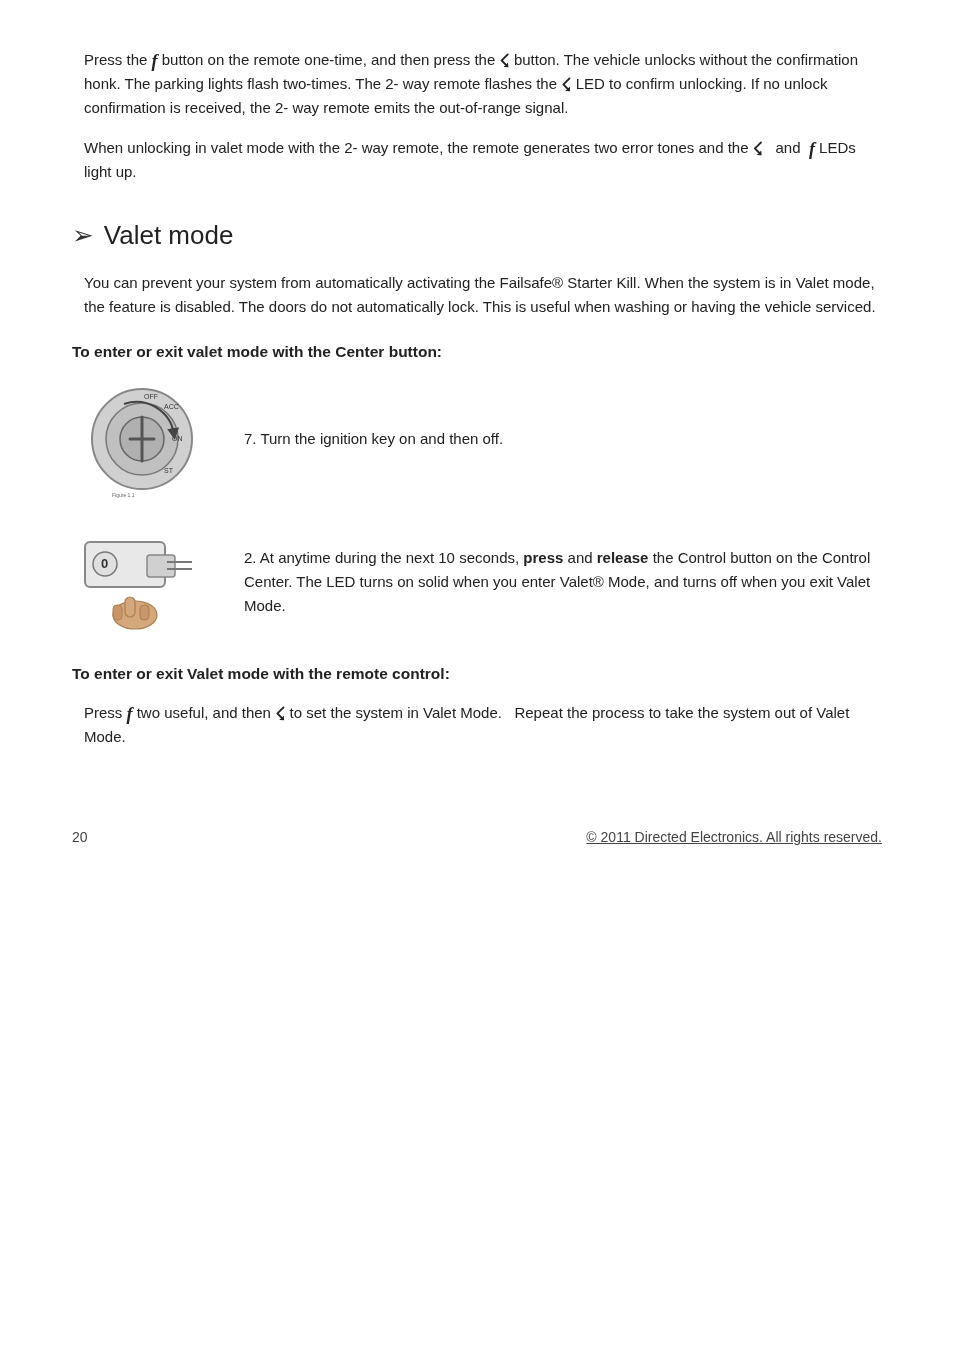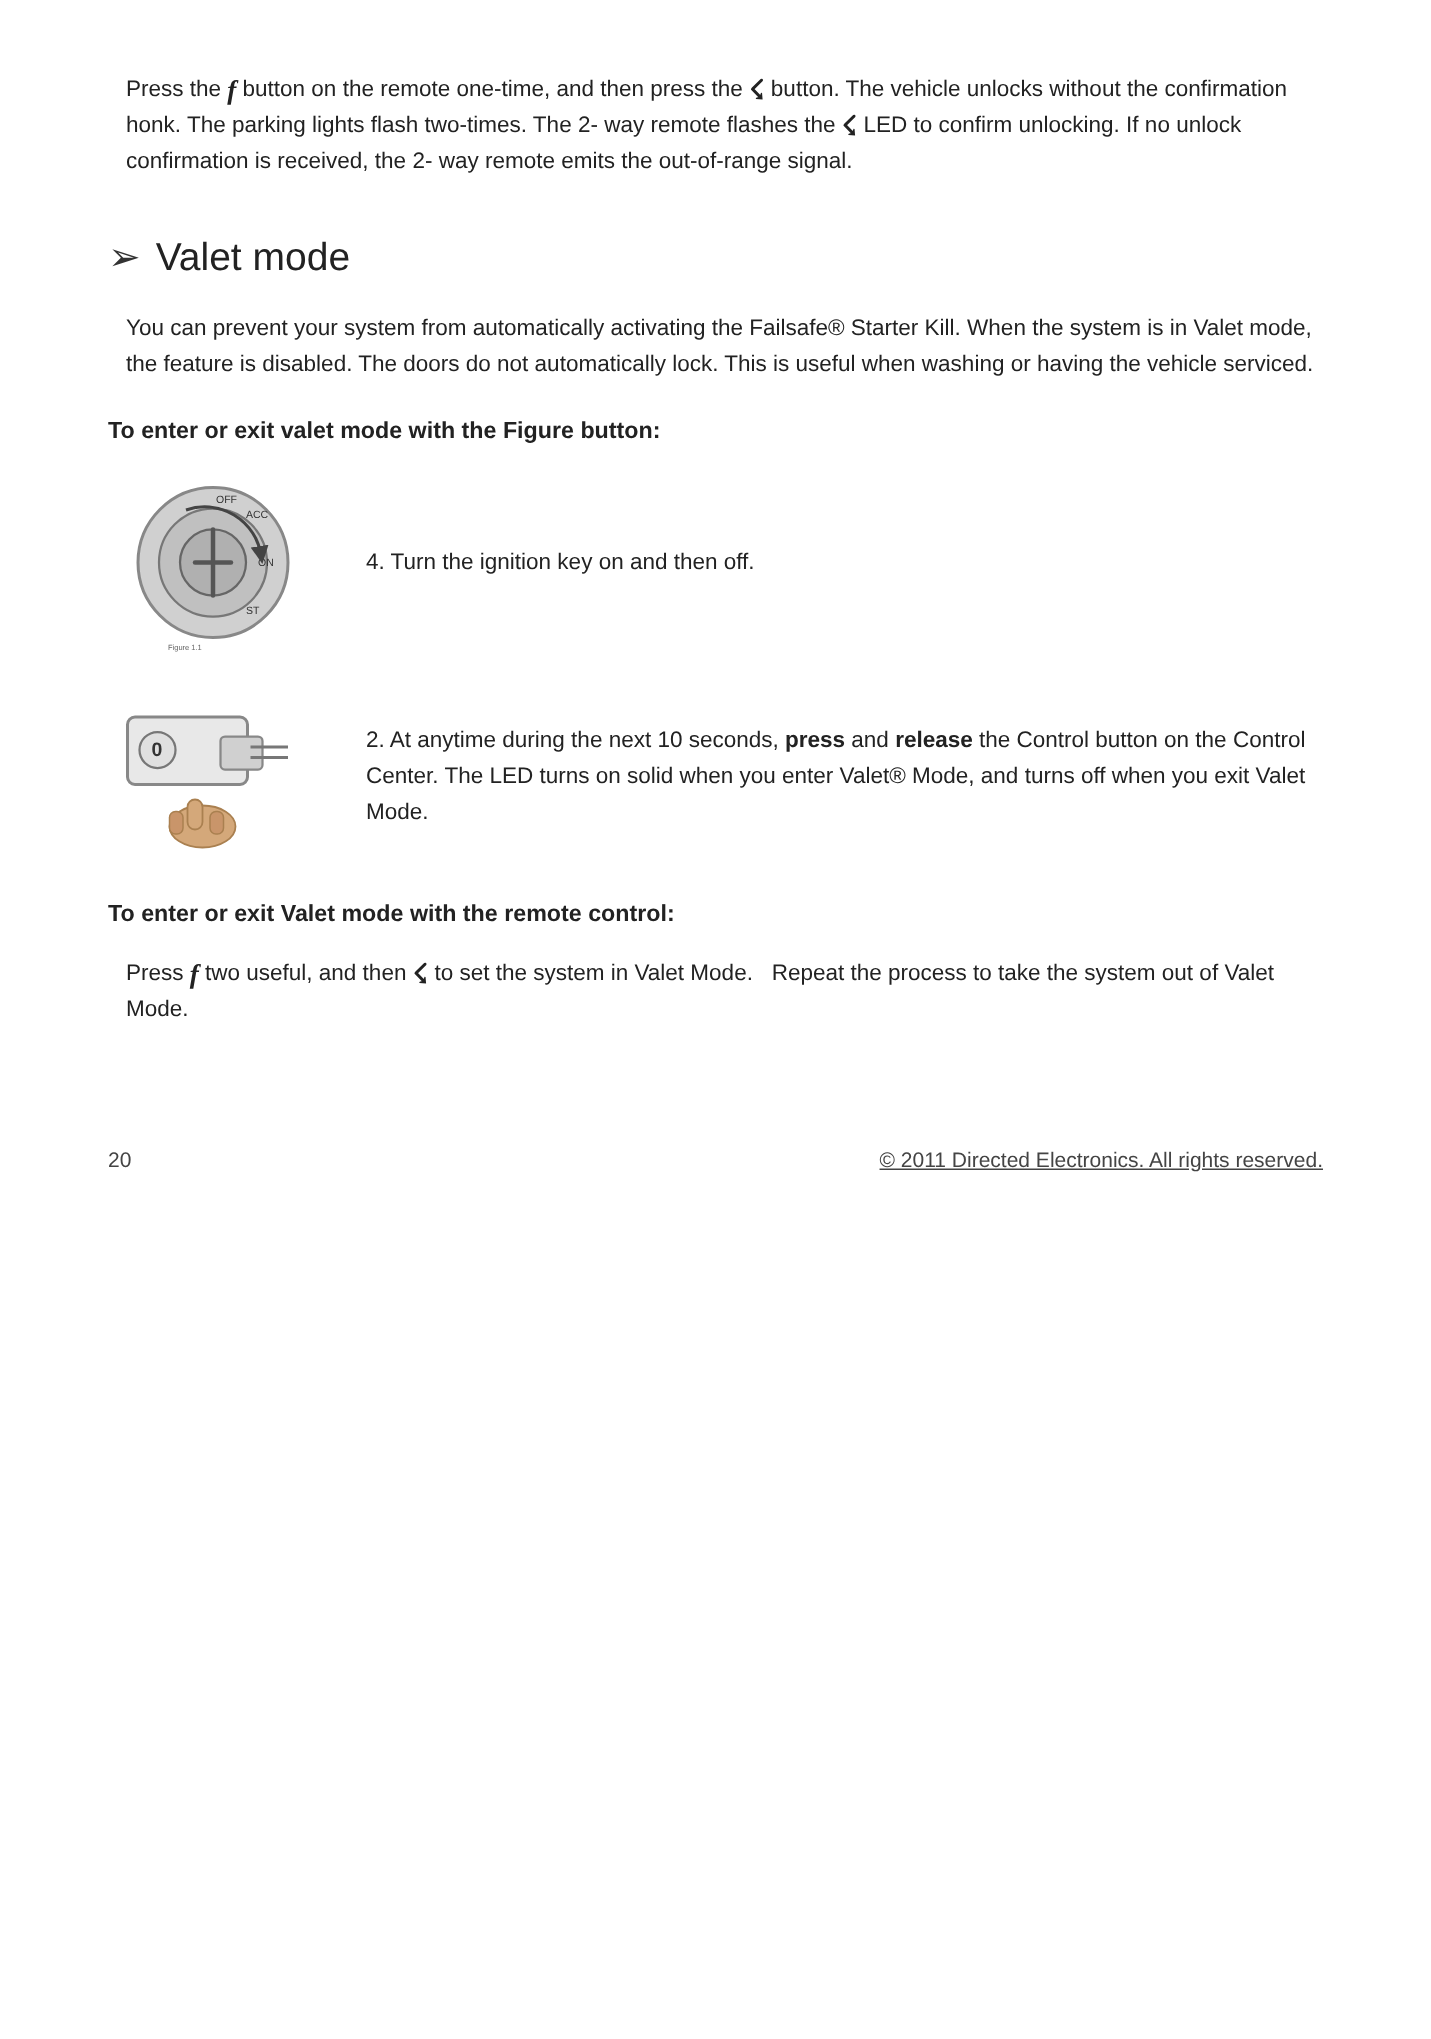--- a/index.html
+++ b/index.html
@@ -121,31 +121,36 @@
 <body>
 
 <div>
 
   <p class="body-text">
     Press the <span class="icon-f"><em>f</em></span> button on the remote one-time, and then press the
     <span class="icon-s">☇</span> button. The vehicle unlocks without the confirmation honk. The parking lights flash two-times. The 2- way remote flashes the
     <span class="icon-s">☇</span> LED to confirm unlocking. If no unlock confirmation is received, the 2- way remote emits the out-of-range signal.
   </p>
 
+  <p class="body-text">
+    When unlocking in valet mode with the 2- way remote, the remote generates two error tones and the
+    <span class="icon-s">☇</span>
+    &nbsp; and &nbsp;<span class="icon-f"><em>f</em></span> LEDs light up.
+  </p>
 </div>
 
 <div>
   <div class="chapter-heading">
     <span class="arrow">➢</span>
     <span>Valet mode</span>
   </div>
 
   <p class="body-text">You can prevent your system from automatically activating the Failsafe® Starter Kill. When the system is in Valet mode, the feature is disabled. The doors do not automatically lock. This is useful when washing or having the vehicle serviced.</p>
 
-  <div class="sub-heading-bold">To enter or exit valet mode with the Figure button:</div>
+  <div class="sub-heading-bold">To enter or exit valet mode with the Center button:</div>
 
   <div class="instruction-row">
     <div class="instruction-image">
 
       <svg class="ignition-svg" viewBox="0 0 120 120" xmlns="http://www.w3.org/2000/svg">
 
         <circle cx="60" cy="60" r="50" fill="#d0d0d0" stroke="#888" stroke-width="2"></circle>
 
         <circle cx="60" cy="60" r="36" fill="#c0c0c0" stroke="#777" stroke-width="1.5"></circle>
 
@@ -162,21 +167,21 @@
         <path d="M 42 25 A 38 38 0 0 1 92 55" fill="none" stroke="#444" stroke-width="2" marker-end="url(#arrowhead)"></path>
         <defs>
           <marker id="arrowhead" markerWidth="6" markerHeight="6" refX="3" refY="3" orient="auto">
             <path d="M 0 0 L 6 3 L 0 6 Z" fill="#444"></path>
           </marker>
         </defs>
 
         <text x="30" y="118" font-size="5" fill="#666" font-family="Arial">Figure 1.1</text>
       </svg>
     </div>
-    <div class="instruction-text">4. Turn the ignition key on and then off.</div>
+    <div class="instruction-text">7. Turn the ignition key on and then off.</div>
   </div>
 
   <div class="instruction-row">
     <div class="instruction-image">
 
       <svg viewBox="0 0 130 110" width="130" height="110" xmlns="http://www.w3.org/2000/svg">
 
         <rect x="8" y="15" width="80" height="45" rx="5" ry="5" fill="#e8e8e8" stroke="#888" stroke-width="2"></rect>
 
         <circle cx="28" cy="37" r="12" fill="#e0e0e0" stroke="#777" stroke-width="1.5"></circle>

